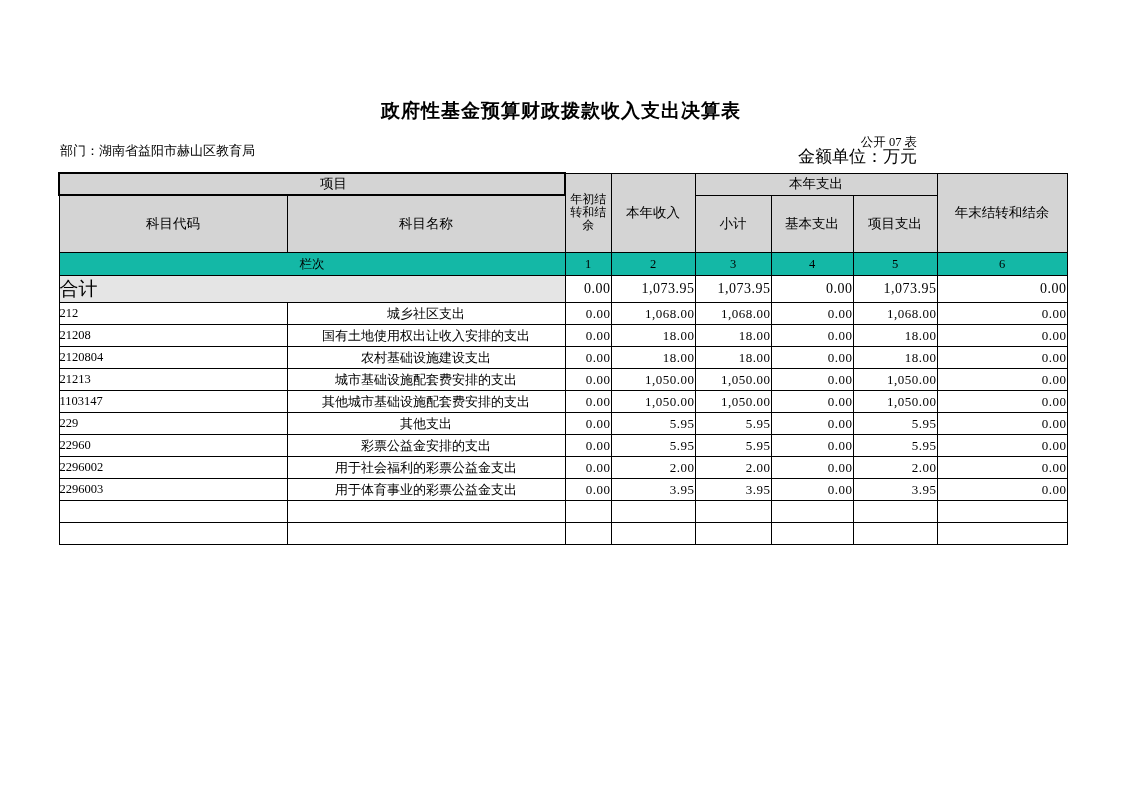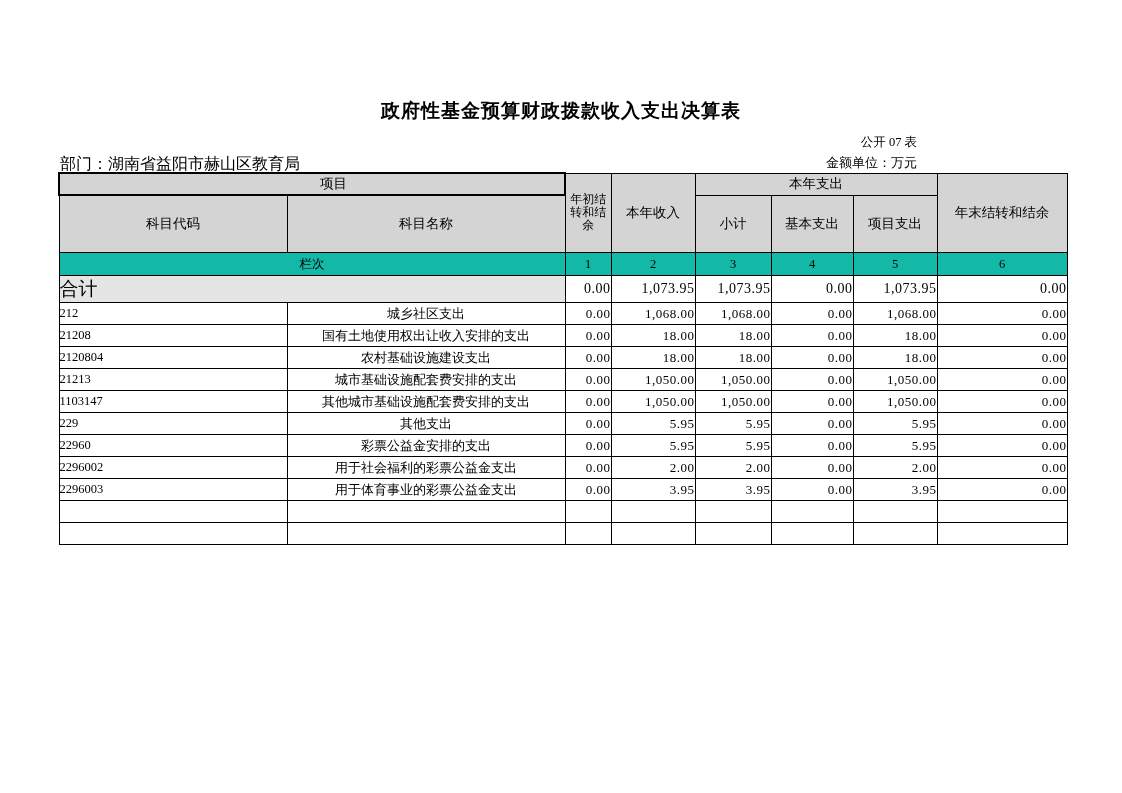--- a/index.html
+++ b/index.html
@@ -31,29 +31,29 @@
     letter-spacing: 1px;
   }
   .meta-right-1 {
     position: absolute;
     top: 134px;
     right: 57px;
     font-size: 12.5px;
   }
   .meta-left {
     position: absolute;
-    top: 154px;
+    top: 142px;
     left: 60px;
-    font-size: 16px;
+    font-size: 13px;
   }
   .meta-right-2 {
     position: absolute;
-    top: 154px;
+    top: 145px;
     right: 57px;
-    font-size: 13px;
+    font-size: 17px;
   }
   table.sheet {
     position: absolute;
     top: 172px;
     left: 58px;
     width: 1008px;
     border-collapse: collapse;
     table-layout: fixed;
     font-size: 13px;
   }

